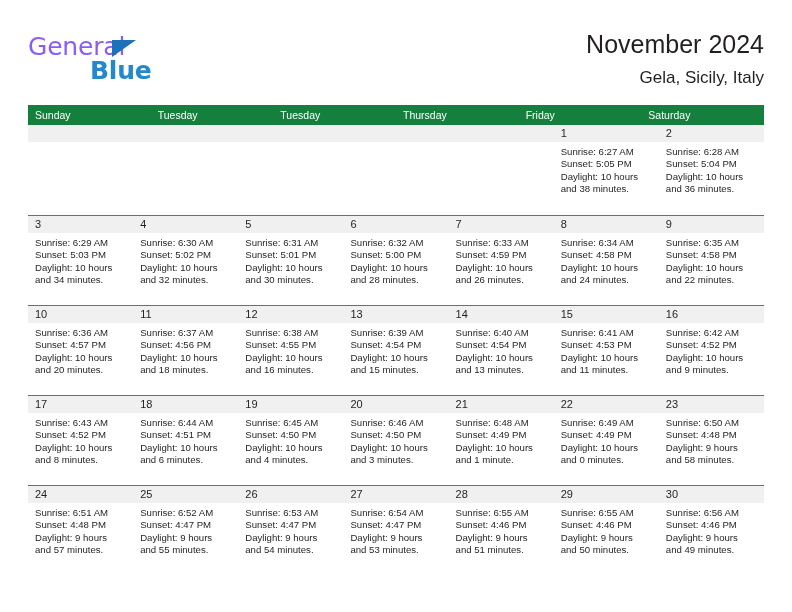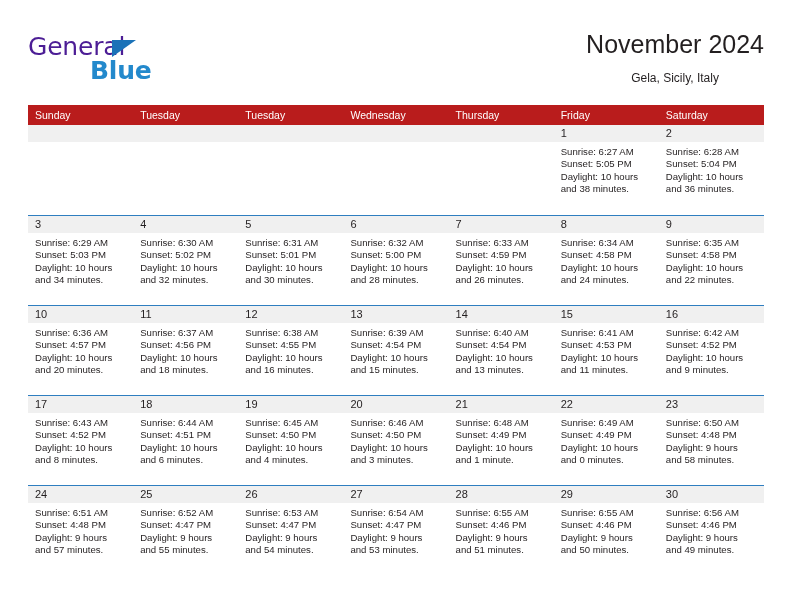--- a/index.html
+++ b/index.html
@@ -35,21 +35,21 @@
     top: 6px;
     width: 230px;
     height: 60px;
   }
   .brand-general {
     position: absolute;
     left: 0;
     top: 0;
     font-size: 25px;
     letter-spacing: -0.2px;
-    color: #4c1d95;
+    color: #8b5cf6;
     font-family: "DejaVu Sans", sans-serif;
     font-weight: 400;
   }
   .brand-triangle {
     position: absolute;
     left: 84px;
     top: 8px;
     width: 0;
     height: 0;
     border-left: 24px solid #1b72b8;
@@ -73,38 +73,37 @@
   }
   .cal-title {
     font-size: 25px;
     line-height: 36px;
     color: #231f20;
     font-weight: 400;
     white-space: nowrap;
   }
   .cal-subtitle {
     margin-top: 7px;
-    font-size: 12px;
+    font-size: 17px;
     line-height: 18px;
     color: #231f20;
     font-weight: 400;
     white-space: nowrap;
-    text-align: center;
   }
 
   
   .calendar {
     position: absolute;
     left: 28px;
     top: 105px;
     width: 736px;
   }
   .weekday-row {
     display: flex;
-    background: #b91c1c;
+    background: #15803d;
     height: 20px;
   }
   .weekday {
     flex: 1 1 0;
     color: #ffffff;
     font-size: 10.5px;
     line-height: 20px;
     padding-left: 7px;
     box-sizing: border-box;
     white-space: nowrap;
@@ -167,21 +166,20 @@
       <div class="cal-subtitle">Gela, Sicily, Italy</div>
     </div>
 
   </div>
 
   <div class="calendar">
     <div class="weekday-row" id="weekday-row">
         <div class="weekday">Sunday</div>
         <div class="weekday">Tuesday</div>
         <div class="weekday">Tuesday</div>
-        <div class="weekday">Wednesday</div>
         <div class="weekday">Thursday</div>
         <div class="weekday">Friday</div>
         <div class="weekday">Saturday</div>
       </div>
     <div id="weeks-container">
         <div class="week-row">
           <div class="day-cell blank">
             <div class="day-number"></div>
             <div class="day-body"></div>
           </div>

